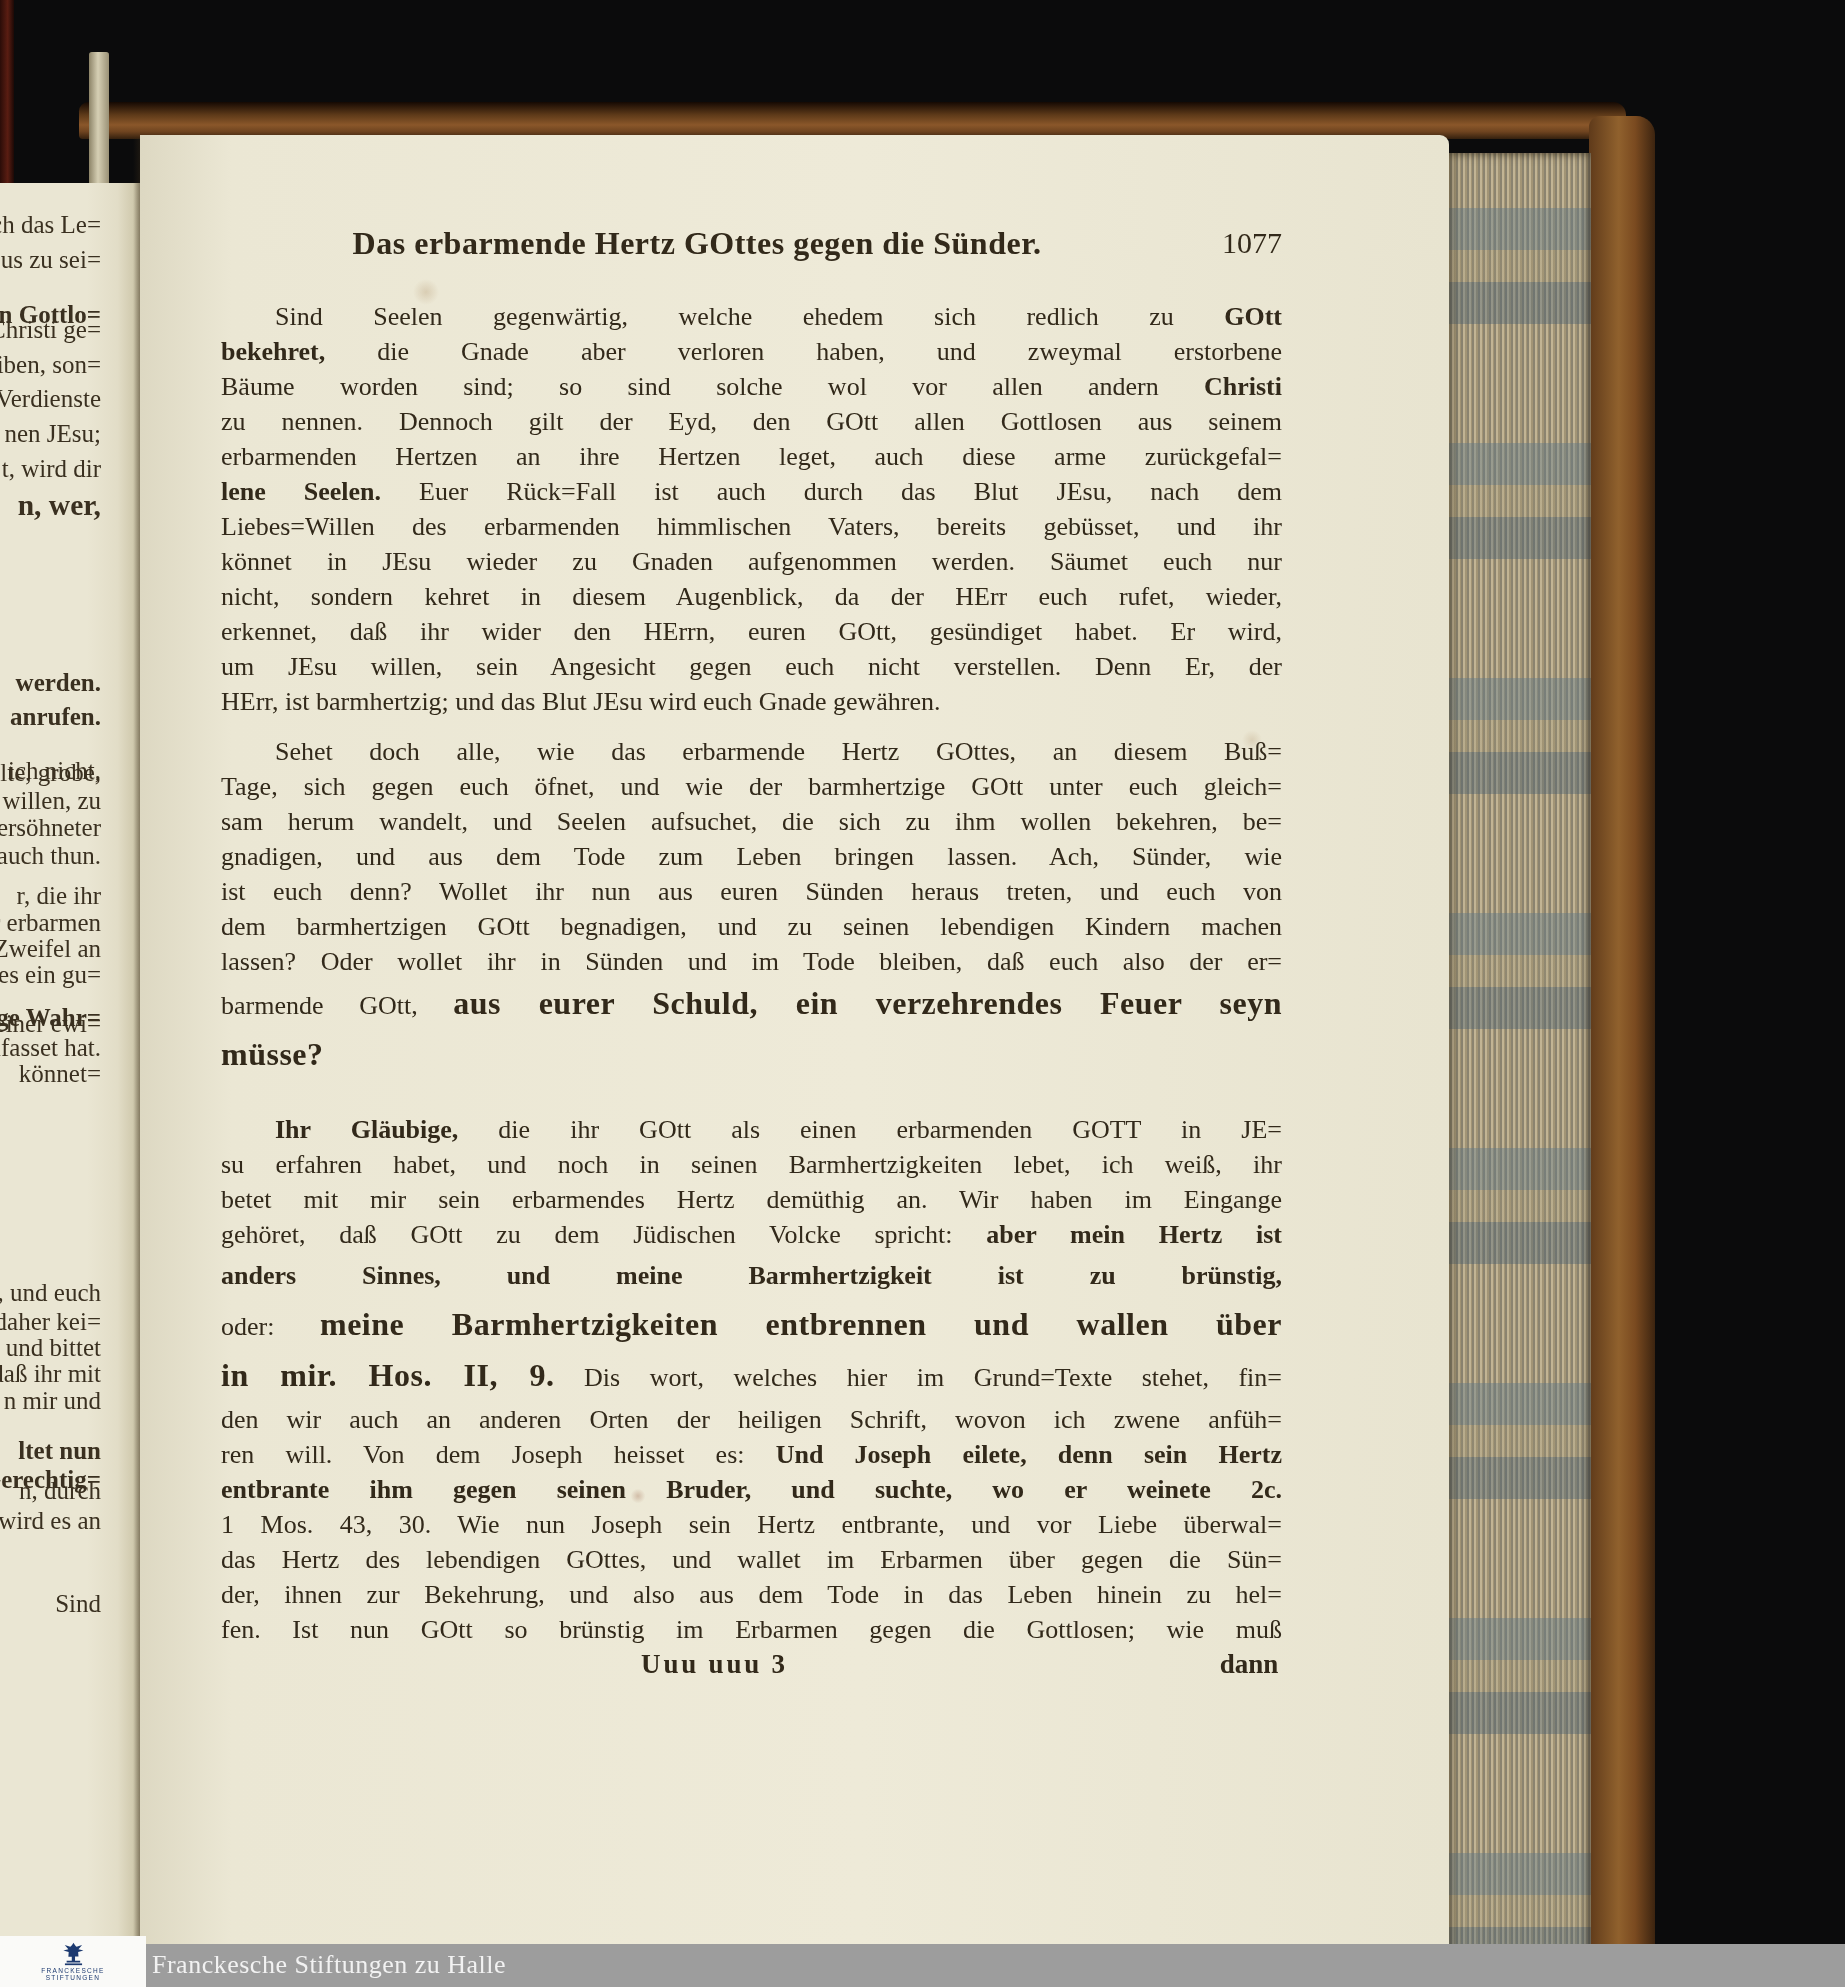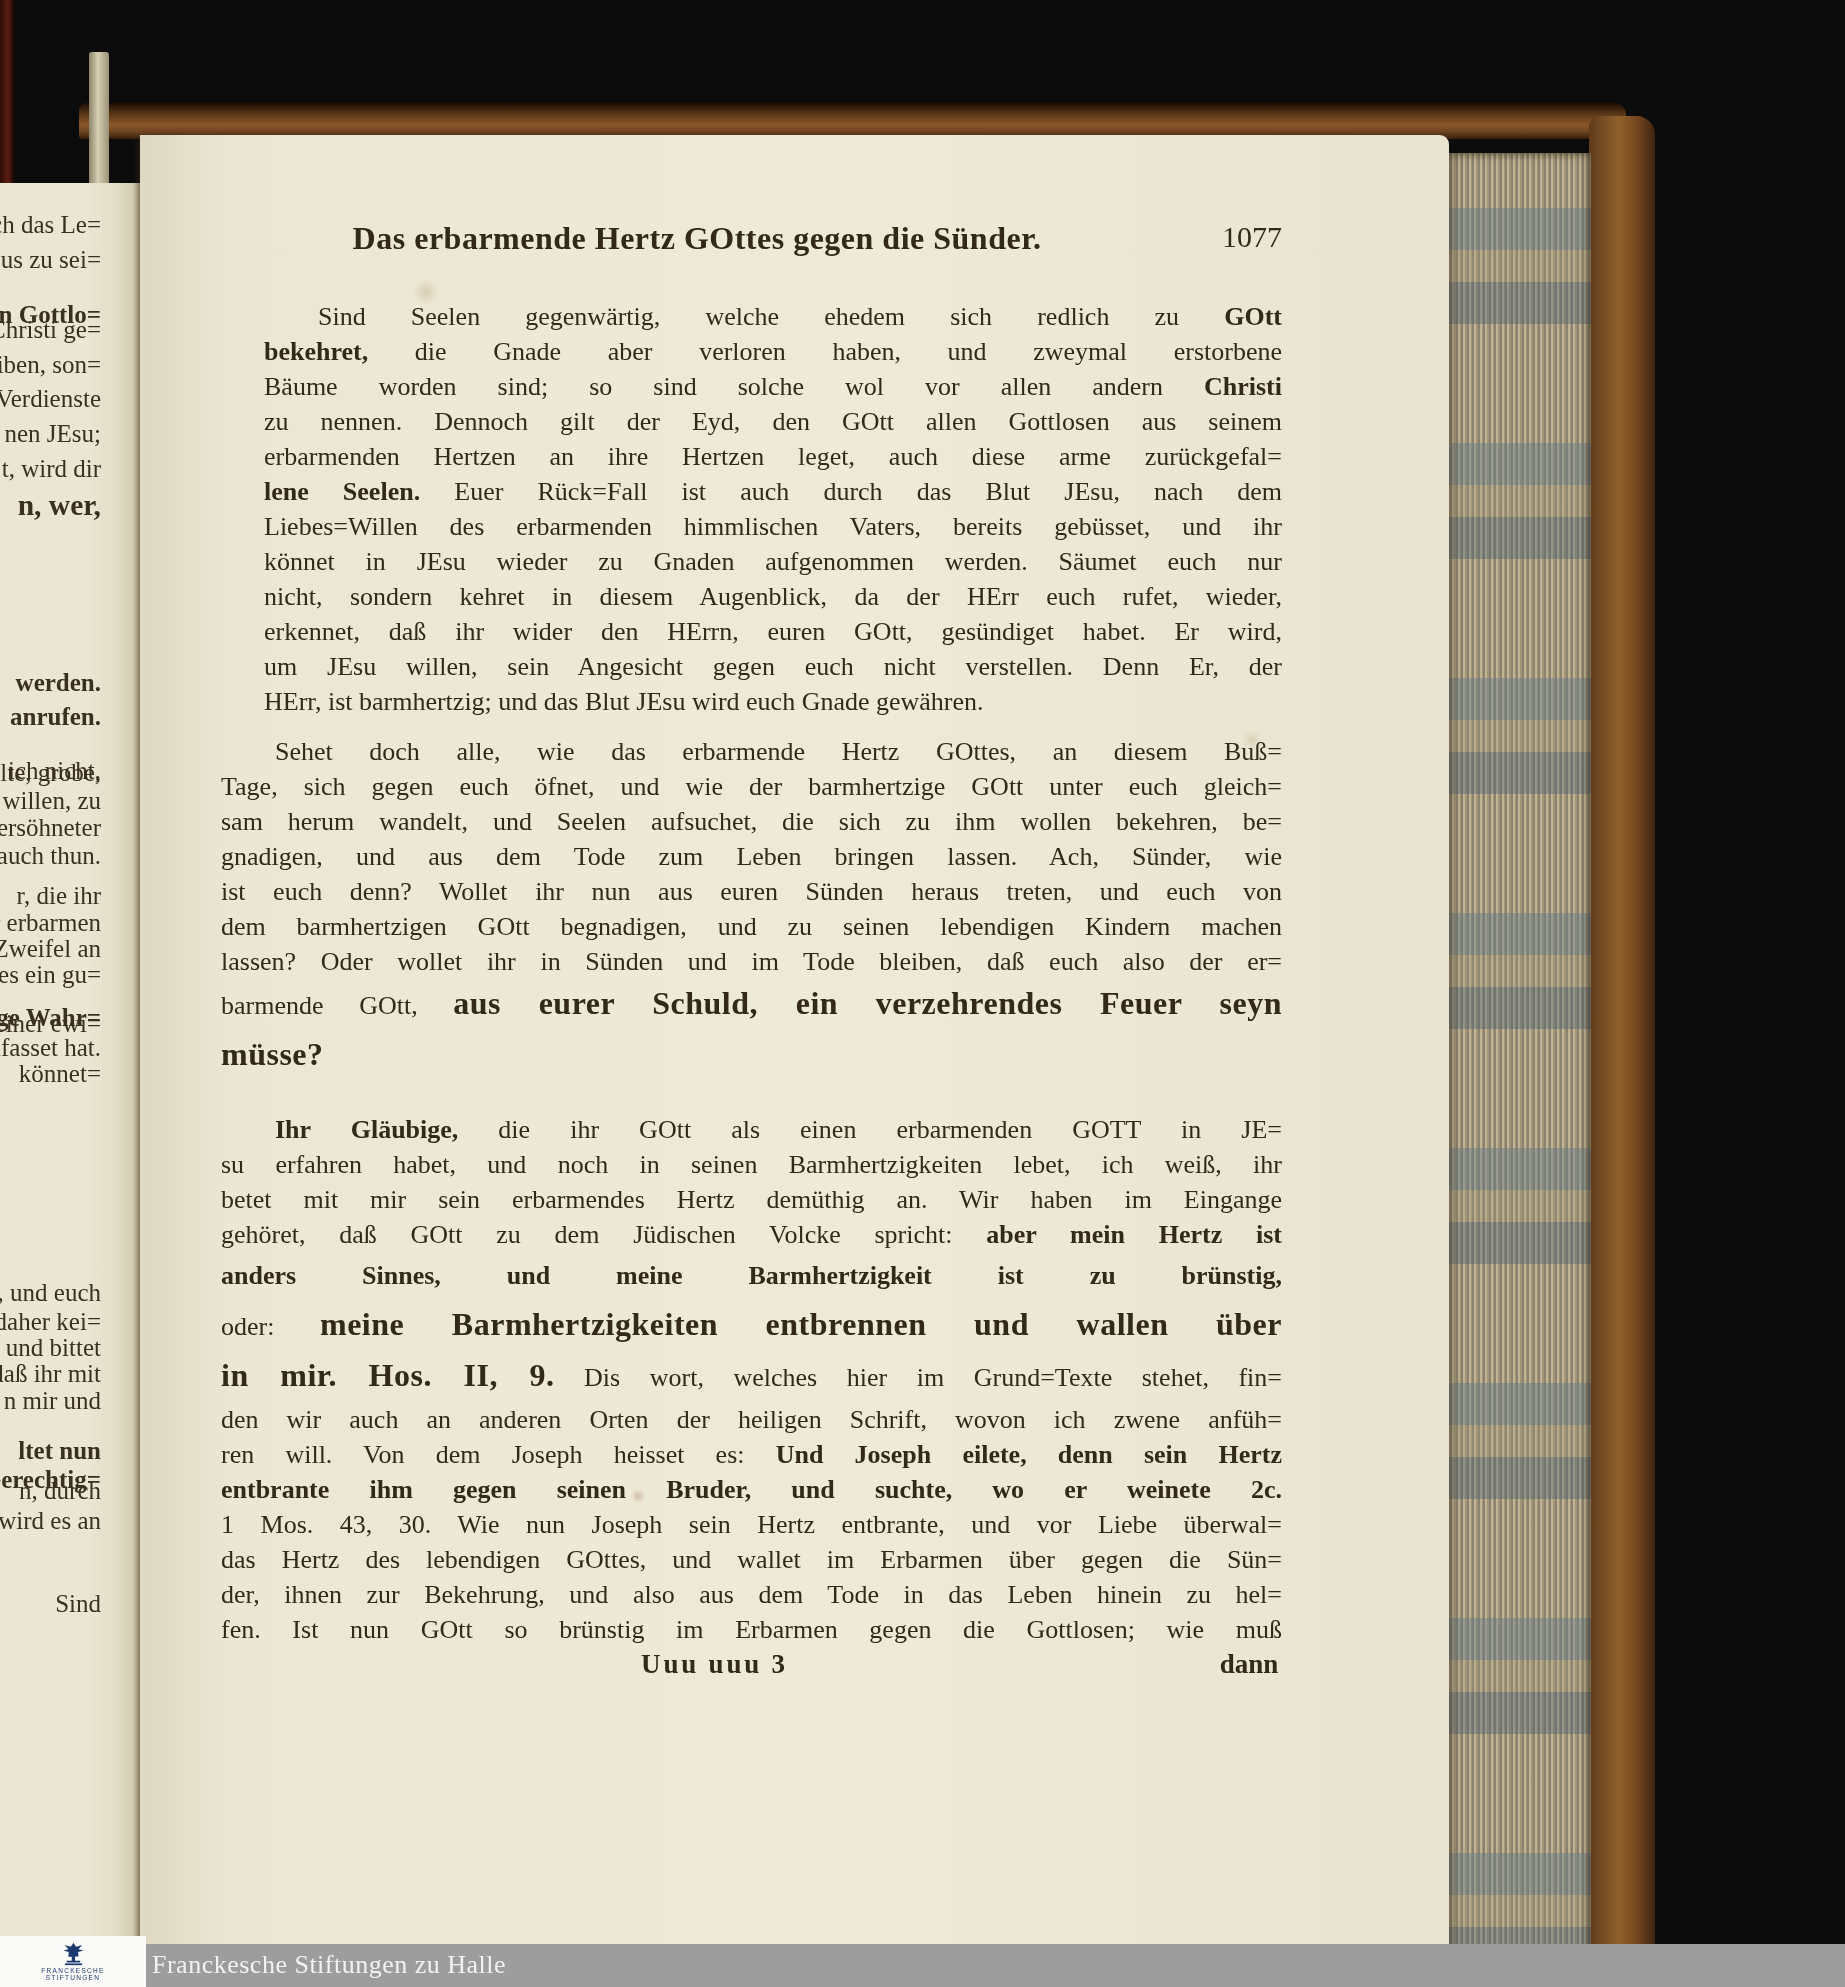--- a/index.html
+++ b/index.html
@@ -56,21 +56,21 @@
       radial-gradient(circle at 498px 1361px, rgba(130,60,30,.25), rgba(130,60,30,0) 7.4px),
       linear-gradient(90deg, #ddd8c2 0%, #ebe7d4 7%, #eeead8 55%, #e8e4d0 100%);
     border-radius:0 9.2px 0 0;
   }
 
   
   .content{
     position:absolute;left:81px;top:85px;width:1061px;
     color:#32291a;
   }
-  .header{display:flex;align-items:flex-start;height:46px;margin-bottom:33px;}
+  .header{display:flex;align-items:center;height:46px;margin-bottom:33px;}
   .header-title{flex:1;text-align:center;font-size:32px;font-weight:700;letter-spacing:0.5px;}
   .page-number{width:109px;text-align:right;font-size:30px;}
 
   .para{margin:0;}
   .line{font-size:26px;line-height:35px;text-align:justify;}
   .line.fill{text-align-last:justify;}
   .line.ind{text-indent:54px;}
   .line.tall{line-height:48px;}
   .s0{font-weight:400;}
   .s1{font-weight:700;}
@@ -155,21 +155,21 @@
     </div>
   <div class="gutter"></div>
 
   <div class="page">
     <div class="content">
       <div class="header">
         <span class="header-title">Das erbarmende Hertz GOttes gegen die Sünder.</span>
         <span class="page-number">1077</span>
       </div>
       <div id="bodyText">
-          <div class="para" style="margin-top: 0px; margin-left: 43px;">
+          <div class="para" style="margin-top: 0px;">
             <div class="line fill ind"><span class="s0">Sind Seelen gegenwärtig, welche ehedem sich redlich zu </span><span class="s1">GOtt</span></div>
             <div class="line fill"><span class="s1">bekehret,</span><span class="s0"> die Gnade aber verloren haben, und zweymal erstorbene</span></div>
             <div class="line fill"><span class="s0">Bäume worden sind; so sind solche wol vor allen andern </span><span class="s1">Christi</span></div>
             <div class="line fill"><span class="s0">zu nennen. Dennoch gilt der Eyd, den GOtt allen Gottlosen aus seinem</span></div>
             <div class="line fill"><span class="s0">erbarmenden Hertzen an ihre Hertzen leget, auch diese arme zurückgefal=</span></div>
             <div class="line fill"><span class="s1">lene Seelen.</span><span class="s0"> Euer Rück=Fall ist auch durch das Blut JEsu, nach dem</span></div>
             <div class="line fill"><span class="s0">Liebes=Willen des erbarmenden himmlischen Vaters, bereits gebüsset, und ihr</span></div>
             <div class="line fill"><span class="s0">könnet in JEsu wieder zu Gnaden aufgenommen werden. Säumet euch nur</span></div>
             <div class="line fill"><span class="s0">nicht, sondern kehret in diesem Augenblick, da der HErr euch rufet, wieder,</span></div>
             <div class="line fill"><span class="s0">erkennet, daß ihr wider den HErrn, euren GOtt, gesündiget habet. Er wird,</span></div>

